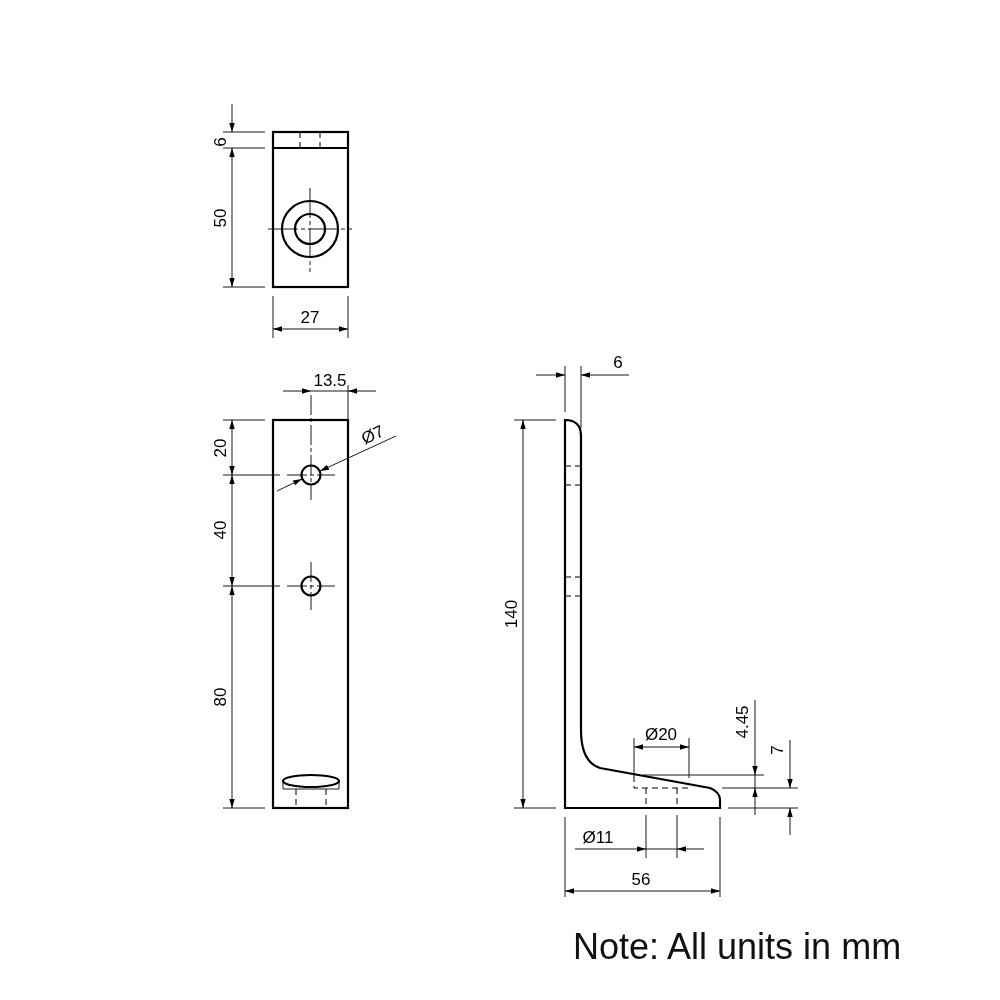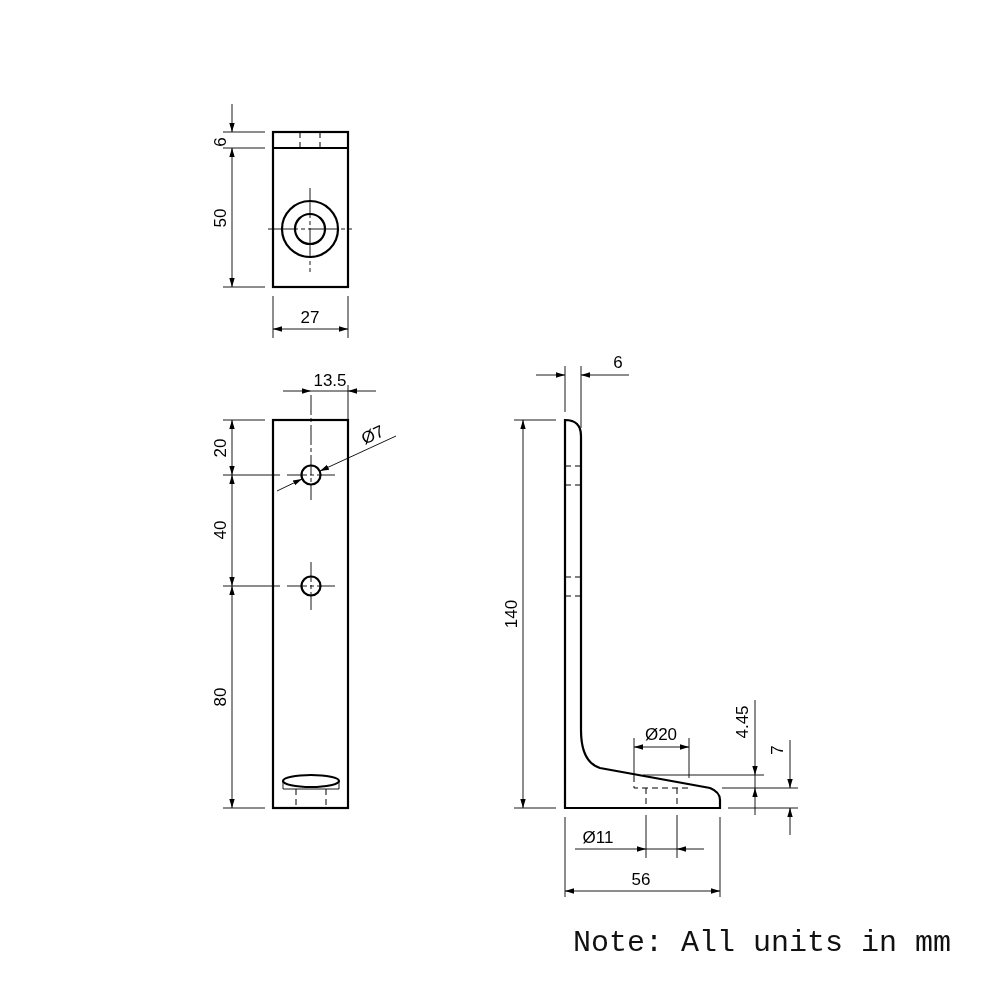--- a/index.html
+++ b/index.html
@@ -3,21 +3,21 @@
 <meta charset="utf-8">
 <style>
   html, body { margin: 0; padding: 0; background: #ffffff; }
   body { width: 1000px; height: 1000px; position: relative; overflow: hidden; font-family: "DejaVu Sans", sans-serif; }
   svg { position: absolute; left: 0; top: 0; }
   .outline { stroke: #000; stroke-width: 2.2; fill: none; }
   .thin { stroke: #000; stroke-width: 0.9; fill: none; }
   .hidden { stroke: #000; stroke-width: 1; fill: none; stroke-dasharray: 6 4; }
   .center { stroke: #000; stroke-width: 0.9; fill: none; }
   .dimtext { font-family: "Liberation Sans", sans-serif; font-size: 17px; fill: #000; }
-  .note { position: absolute; left: 573px; top: 926px; font-family: Liberation Mono, monospace; font-size: 30px; color: #111; white-space: nowrap; }
+  .note { position: absolute; left: 573px; top: 926px; font-family: Liberation Sans, sans-serif; font-size: 36px; color: #111; white-space: nowrap; }
 </style>
 </head>
 <body>
 
 <svg width="1000" height="1000" viewBox="0 0 1000 1000">
   <defs>
     <marker id="arr" viewBox="0 0 10 10" refX="10" refY="5" markerWidth="9" markerHeight="9" orient="auto-start-reverse" markerUnits="userSpaceOnUse">
       <path d="M0,2 L10,5 L0,8 z" fill="#000"></path>
     </marker>
   </defs>

